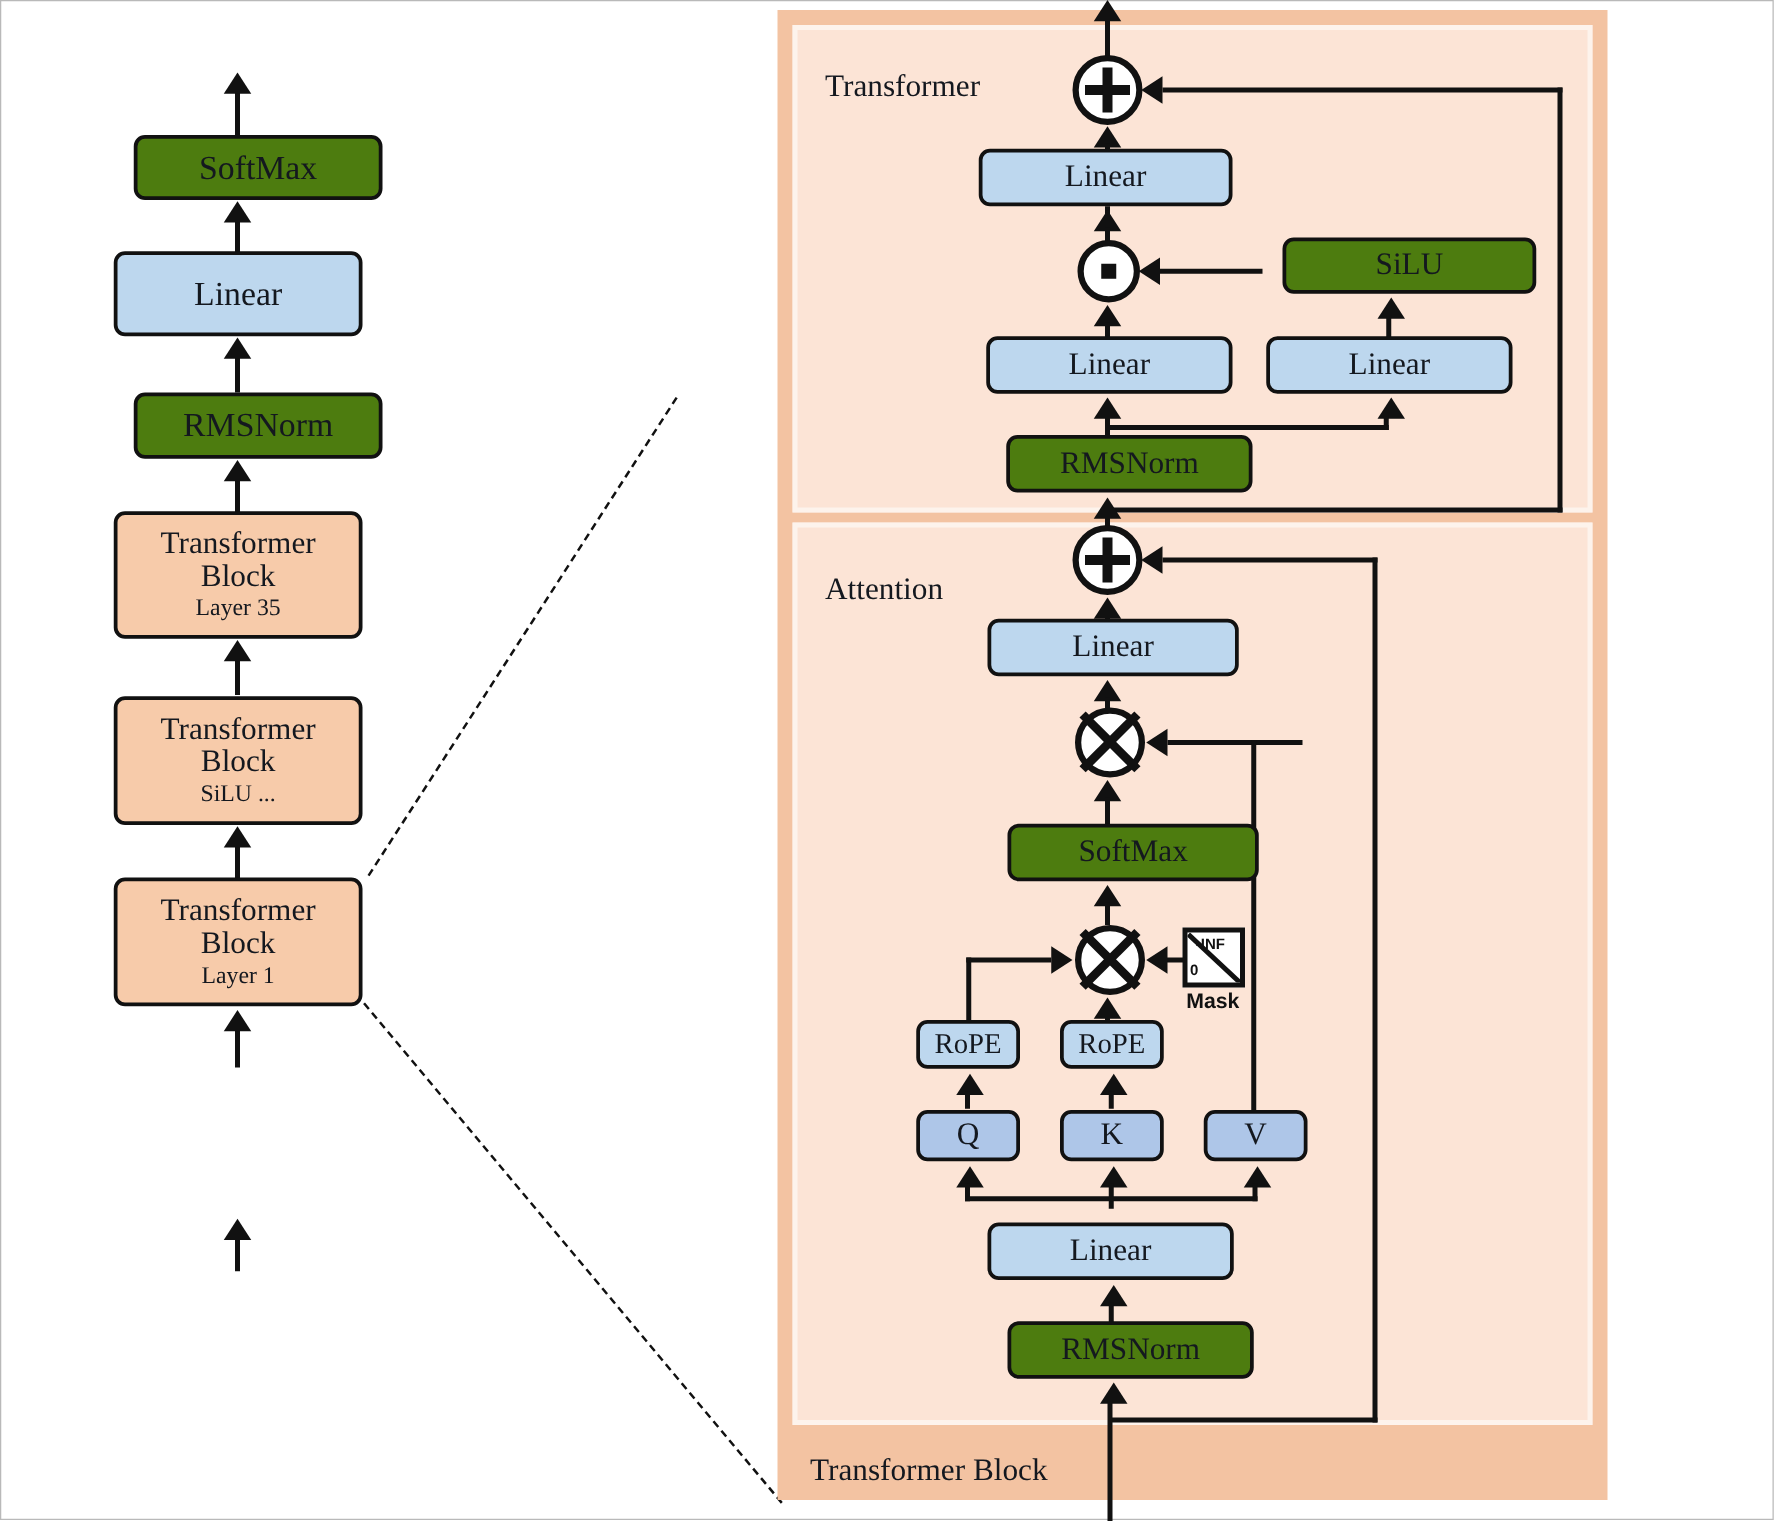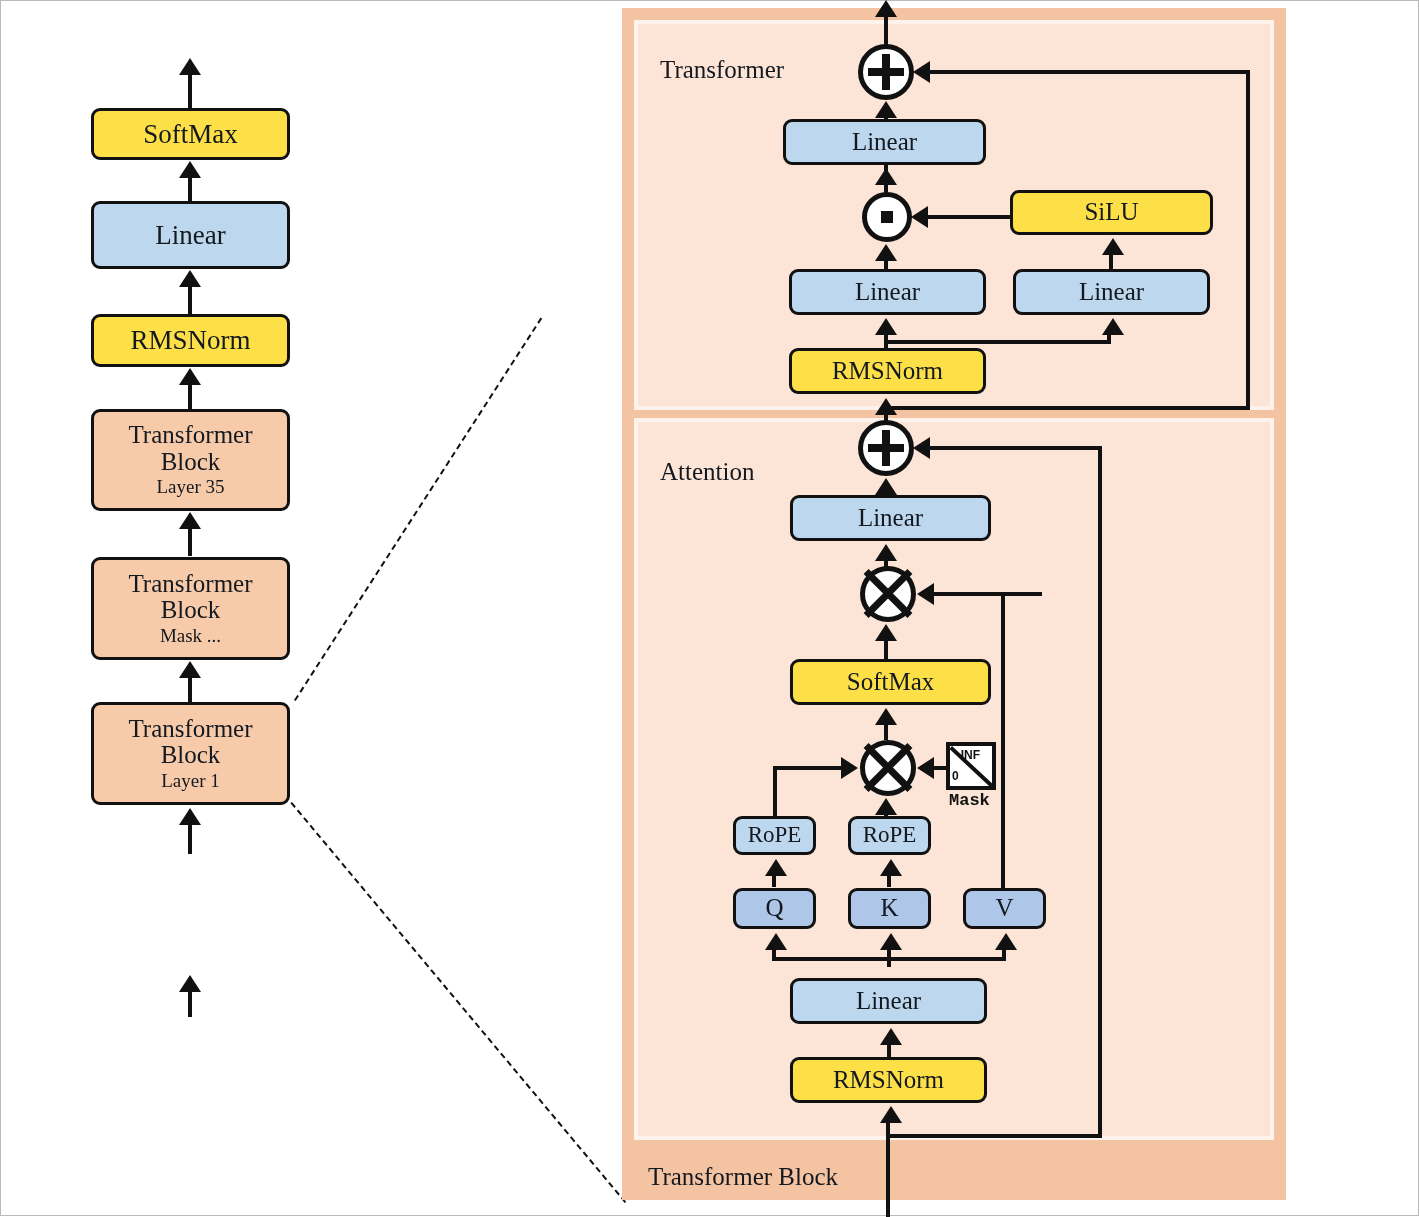--- a/index.html
+++ b/index.html
@@ -3,21 +3,21 @@
 <meta charset="utf-8">
 <style>
   html,body{margin:0;padding:0;background:#ffffff;}
   body{width:1420px;height:1217px;font-family:"Liberation Serif",serif;overflow:hidden;}
   #root{position:relative;width:1420px;height:1217px;background:#fff;}
   #frame{position:absolute;left:0;top:0;width:1419px;height:1216px;border:1px solid #b9b9b9;box-sizing:border-box;}
 
   .box{position:absolute;box-sizing:border-box;border:3px solid #111;border-radius:9px;
        display:flex;flex-direction:column;align-items:center;justify-content:center;
        color:#14181f;text-align:center;line-height:1.06;}
-  .green{background:#fde047;}
+  .green{background:#4d7c0f;margin-left:16px;}
   .blue{background:#bdd7ee;}
   .blueq{background:#aec6e8;}
   .orange{background:#f7cbaa;}
 
   .t22{font-size:23px;}
   .t24{font-size:25px;}
   .t26{font-size:27px;}
   .sub{font-size:19px;margin-top:2px;}
 
   
@@ -39,21 +39,21 @@
   .plusH{position:absolute;background:#111;}
   .plusV{position:absolute;background:#111;}
   .dotSq{position:absolute;background:#111;}
   .xarm{position:absolute;background:#111;transform-origin:50% 50%;}
 
   
   .maskBox{position:absolute;border:4px solid #111;background:#fff;box-sizing:border-box;overflow:hidden;}
   .maskDiag{position:absolute;background:#111;transform-origin:0 0;}
   .maskLblInf{position:absolute;font-family:"Liberation Sans",sans-serif;font-size:12px;font-weight:700;color:#111;}
   .maskLblZero{position:absolute;font-family:"Liberation Sans",sans-serif;font-size:12px;font-weight:700;color:#111;}
-  .maskCaption{position:absolute;font-family:Liberation Mono, monospace;font-size:17px;font-weight:700;color:#111;white-space:nowrap;}
+  .maskCaption{position:absolute;font-family:Liberation Sans, sans-serif;font-size:17px;font-weight:700;color:#111;white-space:nowrap;}
 
   .dashed{position:absolute;height:0;border-top:2px dashed #111;transform-origin:0 0;}
 </style>
 </head>
 <body>
 
 <div id="root">
   <div id="frame"></div>
 
   <div class="ln vln" style="left:188px;top:72px;width:4px;height:38px;"></div>
@@ -85,21 +85,21 @@
     <span class="t24">Block</span>
     <span class="sub">Layer 35</span>
   </div>
 
   <div class="ln vln" style="left:188px;top:526px;width:4px;height:30px;"></div>
   <div class="arrowUp" style="left:179px;top:512px;"></div>
 
   <div class="box orange" style="left:91px;top:557px;width:199px;height:103px;">
     <span class="t24">Transformer</span>
     <span class="t24">Block</span>
-    <span class="sub">Mask ...</span>
+    <span class="sub">SiLU ...</span>
   </div>
 
   <div class="ln vln" style="left:188px;top:675px;width:4px;height:30px;"></div>
   <div class="arrowUp" style="left:179px;top:661px;"></div>
 
   <div class="box orange" style="left:91px;top:702px;width:199px;height:103px;">
     <span class="t24">Transformer</span>
     <span class="t24">Block</span>
     <span class="sub">Layer 1</span>
   </div>

